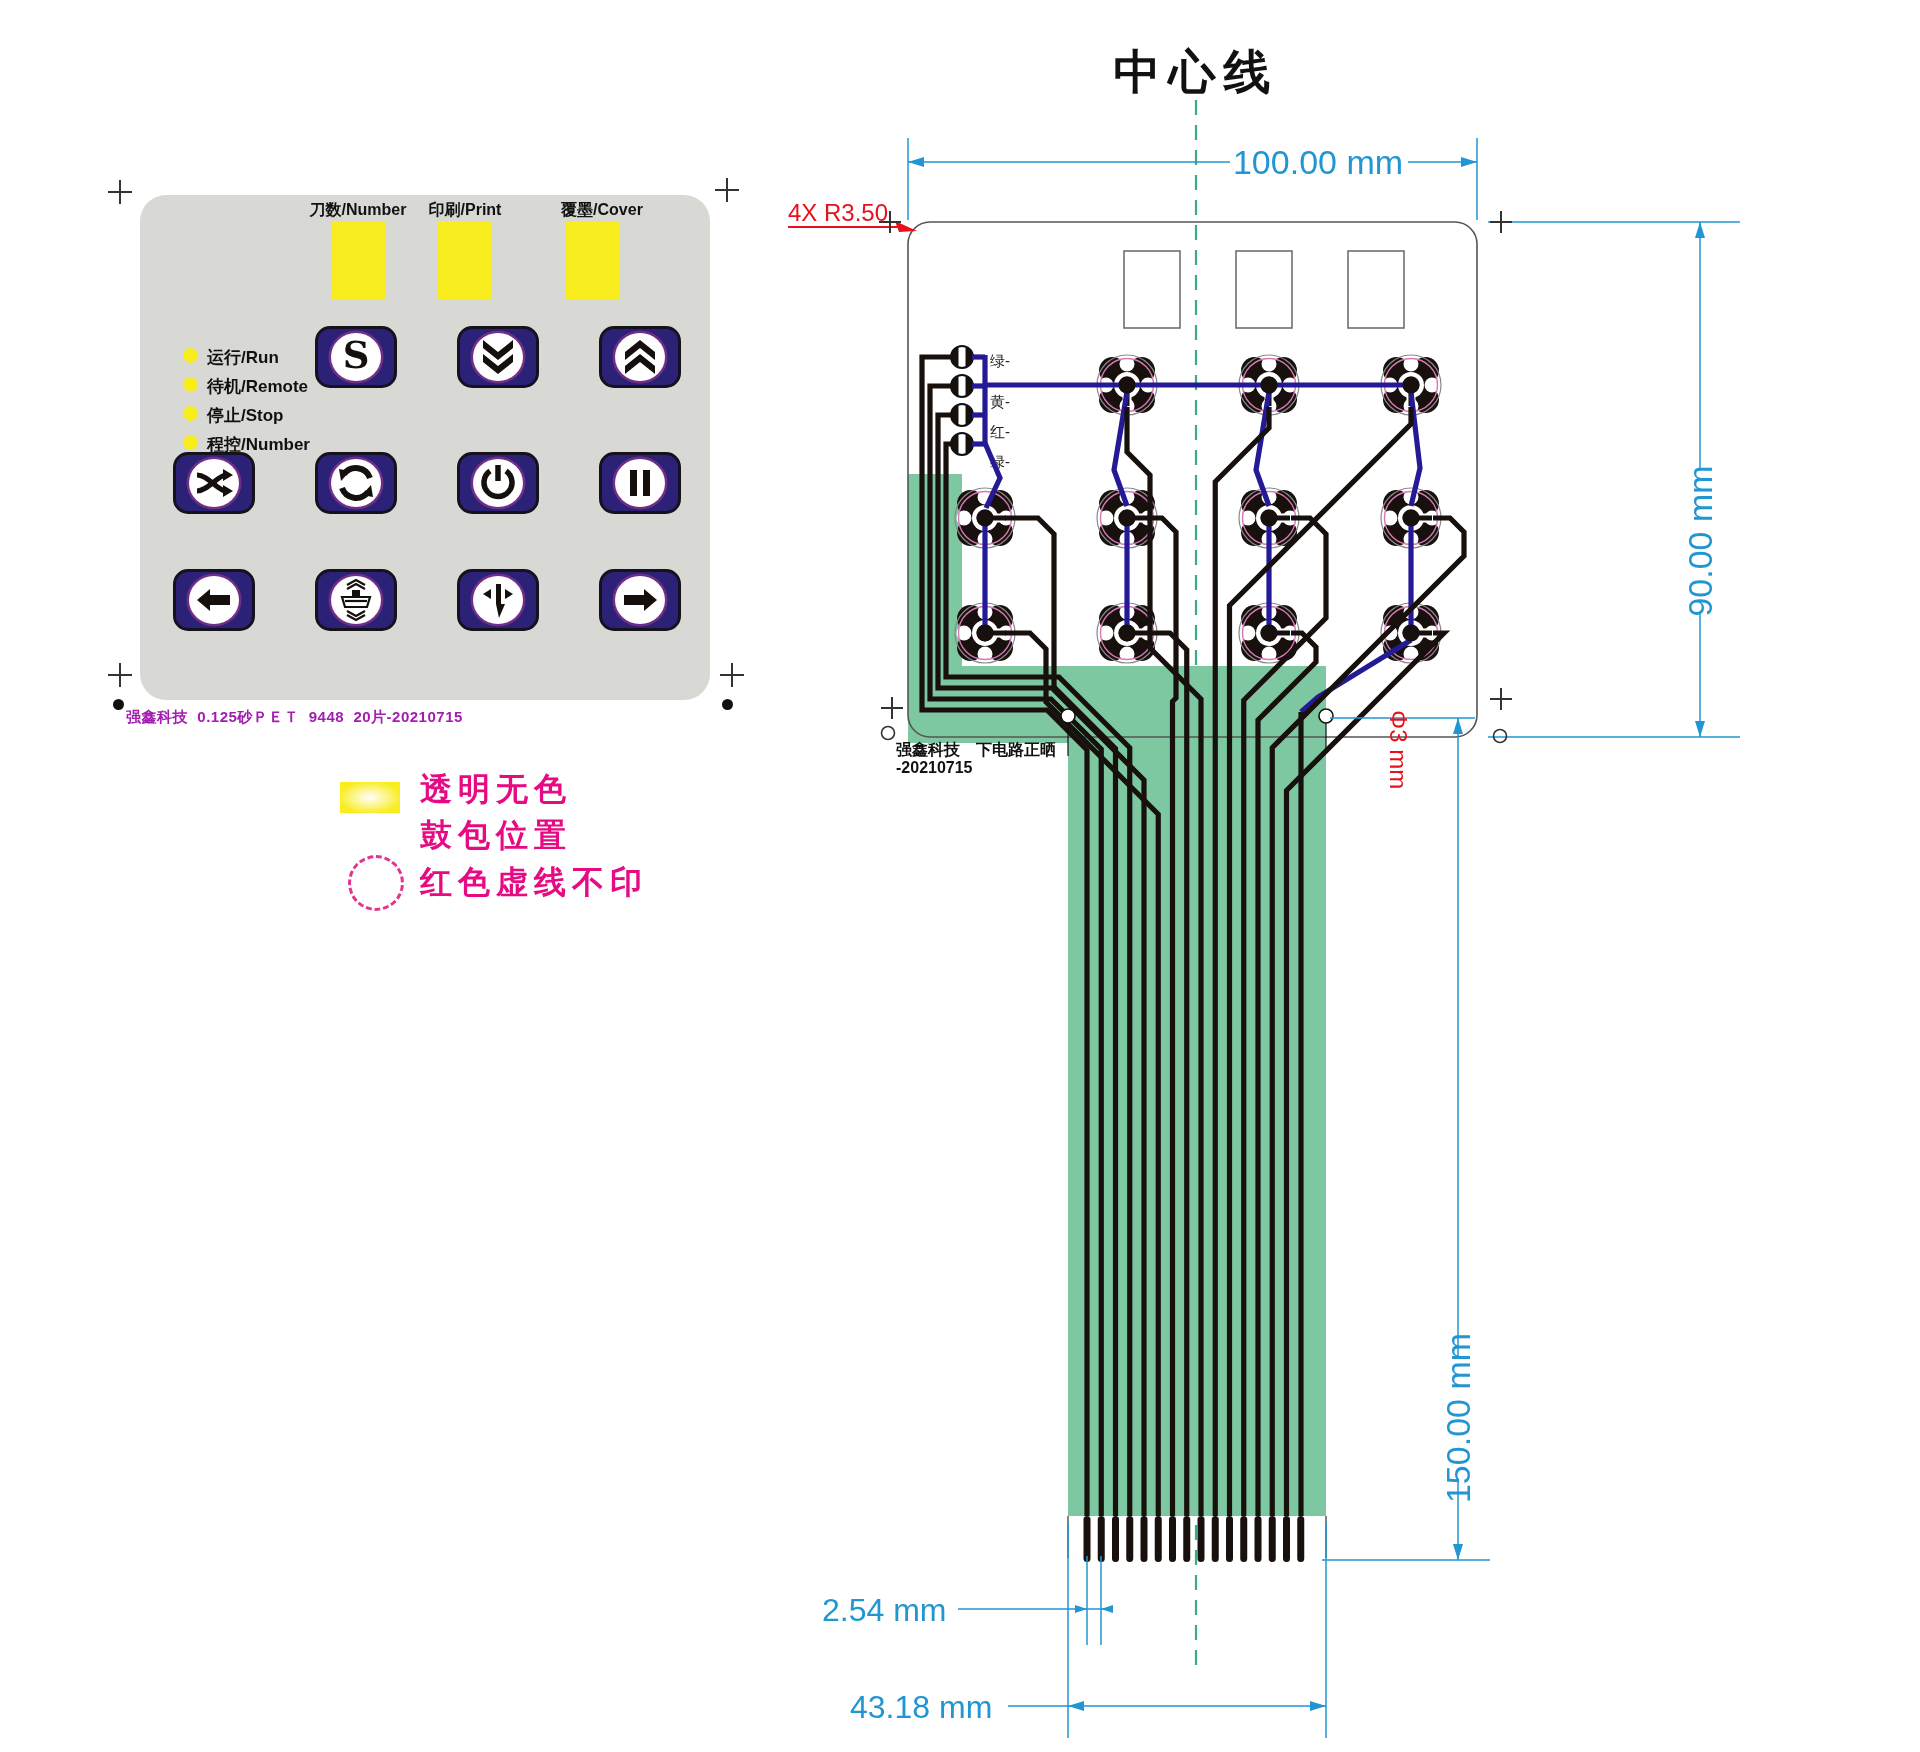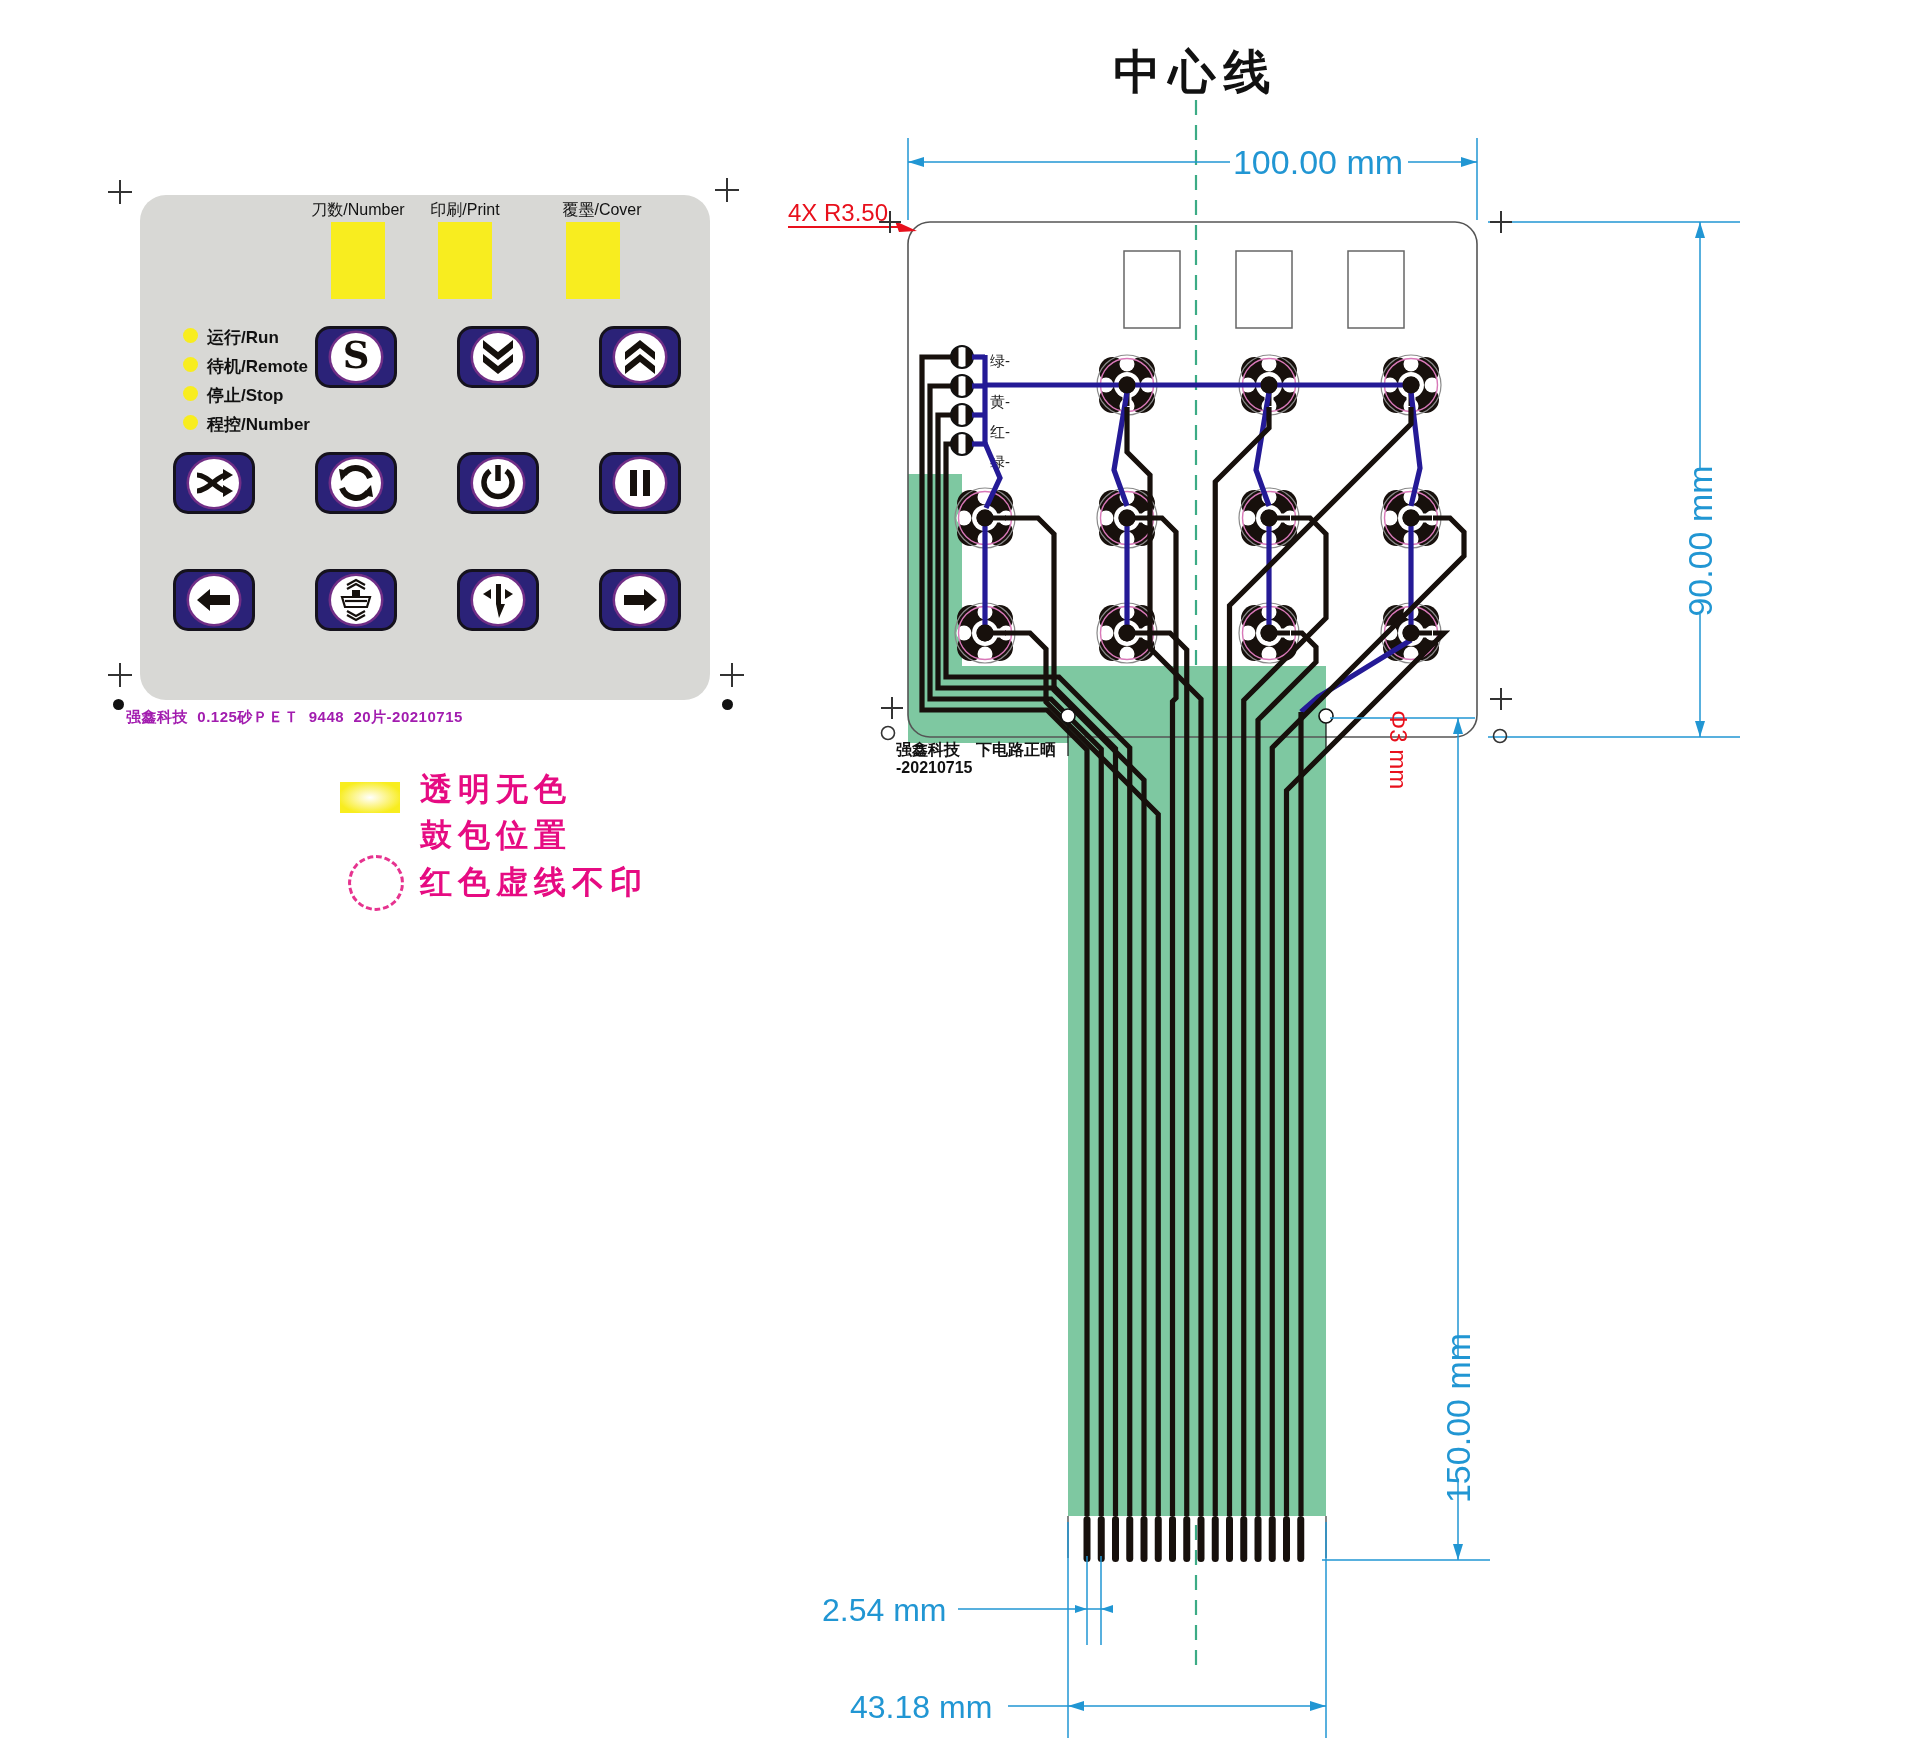--- a/index.html
+++ b/index.html
@@ -4,23 +4,23 @@
 <style>
   html,body{margin:0;padding:0;background:#fff;}
   body{font-family:"Liberation Sans","DejaVu Sans",sans-serif;}
   #stage{position:relative;width:1920px;height:1752px;background:#fff;overflow:hidden;}
   svg text{font-family:"Liberation Sans","DejaVu Sans",sans-serif;}
 
   
   .panel{position:absolute;left:140px;top:195px;width:570px;height:505px;
          background:#d8d8d5;border-radius:26px;}
   .winlabel{position:absolute;top:200px;width:140px;text-align:center;
-            font-size:16px;font-weight:normal;color:#111;}
+            font-size:16px;font-weight:bold;color:#111;}
   .window{position:absolute;top:222px;width:54px;height:77px;background:#f8ed1f;}
-  .led{position:absolute;left:183px;width:260px;height:18px;}
+  .led{position:absolute;left:183px;width:260px;height:18px;margin-top:20px;}
   .led .dot{position:absolute;left:0;top:2px;width:15px;height:15px;border-radius:50%;background:#f8ed1f;}
   .led .lbl{position:absolute;left:24px;top:0;font-size:17px;font-weight:bold;color:#111;white-space:nowrap;}
   .btn{position:absolute;width:82px;height:62px;background:#2b2278;border:3px solid #15121d;
        border-radius:15px;box-sizing:border-box;display:flex;align-items:center;justify-content:center;cursor:pointer;}
   .btn .face{width:50px;height:48px;border-radius:50%;background:#fff;
              box-shadow:0 0 0 2.5px rgba(199,62,150,.45);display:flex;align-items:center;justify-content:center;}
   .btn .face svg{display:block;}
   .sglyph{font-family:"DejaVu Serif","Liberation Serif",serif;font-size:37px;font-weight:bold;color:#15100c;line-height:1;margin-top:-3px;}
   .plus{position:absolute;width:24px;height:24px;}
   .plus::before{content:"";position:absolute;left:0;top:11px;width:24px;height:2px;background:#333;}

